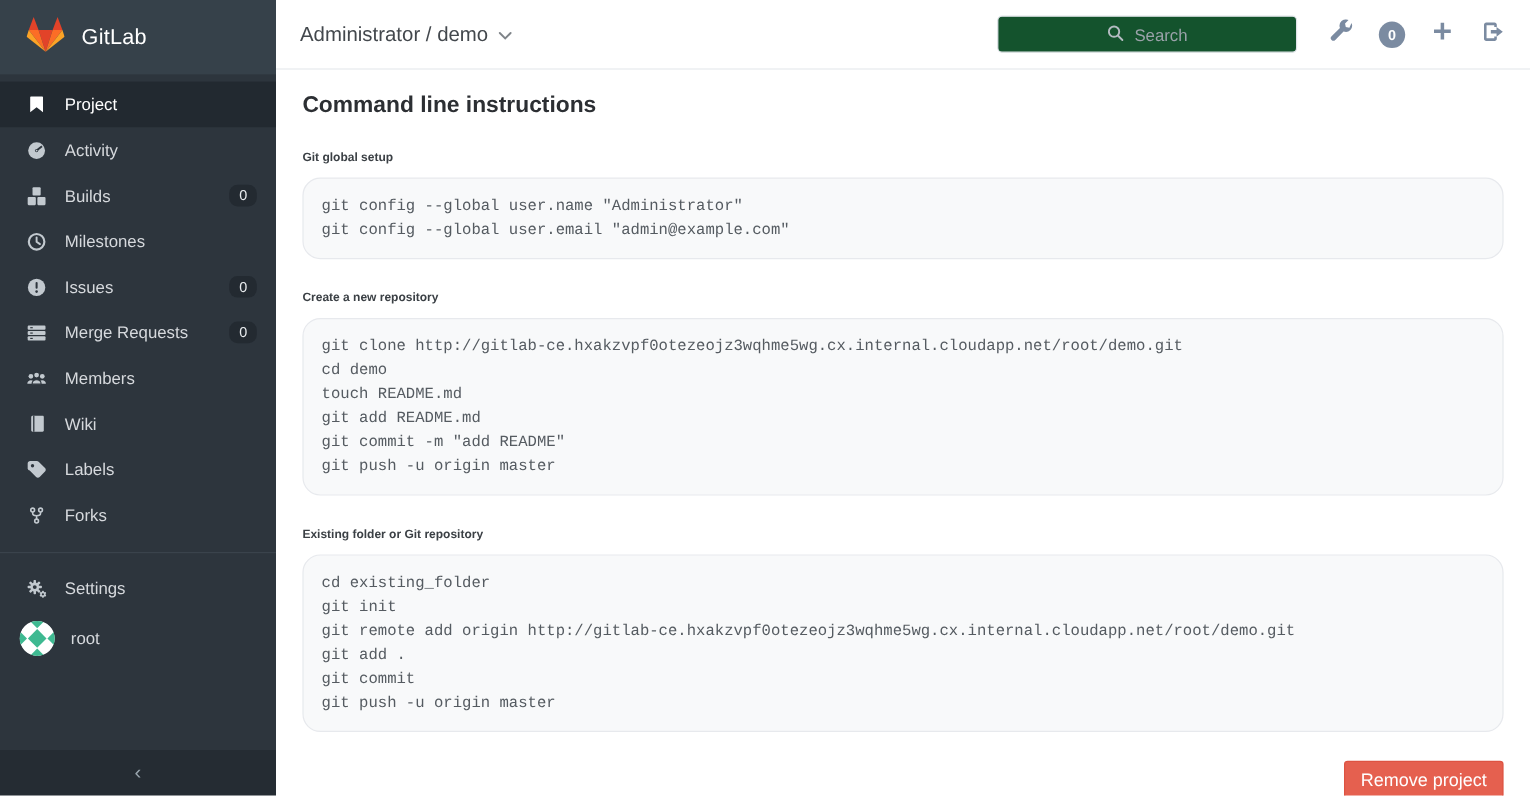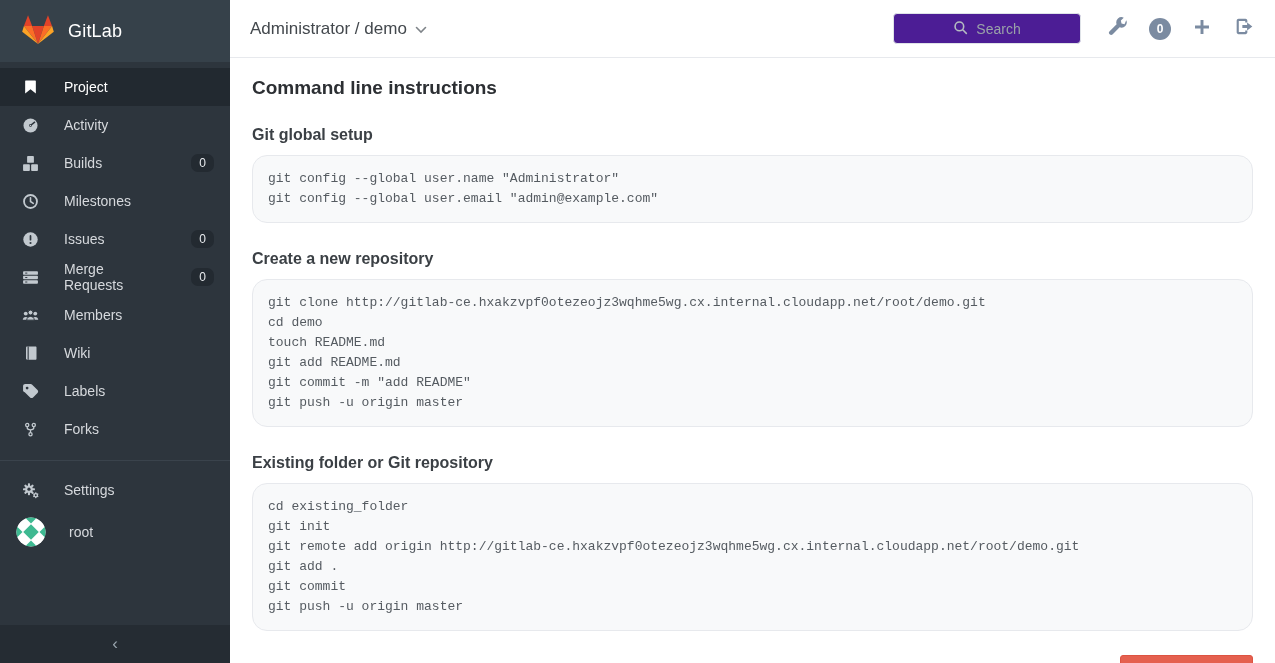--- a/index.html
+++ b/index.html
@@ -23,21 +23,21 @@
     display: flex; align-items: center; padding-left: 22px; gap: 14px;
   }
   .brand-name { color:#fff; font-size:18px; letter-spacing:.2px; }
   .dashboard-link {
     display:block; padding: 24px 0 24px 57px;
     font-size: 14px; color:#d6d9dd; cursor:pointer;
   }
   .nav { margin-top: 6px; }
   .nav-item {
     height: 38px; display:flex; align-items:center;
-    padding: 0 16px 0 22px; gap: 25px;
+    padding: 0 16px 0 22px; gap: 15px;
     font-size: 14px; color:#d6d9dd; cursor:pointer;
   }
   .nav-item .icn { width:17px; height:17px; display:flex; align-items:center; justify-content:center; }
   .nav-item svg { display:block; }
   .nav-item.active { background:#222930; color:#fff; }
   .nav-label { flex:1; }
   .badge {
     background:#232a31; color:#e8ebee; font-size:12px;
     padding: 2px 8px; border-radius: 7px; line-height: 14px;
   }
@@ -52,34 +52,34 @@
 
   
   .main { flex:1; display:flex; flex-direction:column; }
   .topbar {
     height:58px; min-height:58px; border-bottom:1px solid #e7e9ed;
     display:flex; align-items:center; padding:0 20px;
   }
   .breadcrumb { font-size:17px; color:#43484d; display:flex; align-items:center; gap:8px; cursor:pointer; }
   .topbar-right { margin-left:auto; display:flex; align-items:center; gap:20px; }
   .search-box {
-    width:188px; height:31px; background:#4c1d95; border:1px solid #dfe3e8;
+    width:250px; height:31px; background:#14532d; border:1px solid #dfe3e8;
     border-radius:4px; display:flex; align-items:center; justify-content:center;
     gap:8px; color:#9aa2a9; font-size:14px; cursor:text; margin-right:6px;
   }
   .icon-btn { width:22px; height:22px; display:flex; align-items:center; justify-content:center; cursor:pointer; }
   .todo-badge {
     width:22px; height:22px; border-radius:50%; background:#7b8ba1;
     color:#fff; font-size:12px; font-weight:bold;
     display:flex; align-items:center; justify-content:center; cursor:pointer;
   }
 
   .content { padding: 0 22px; flex:1; }
   .page-title { font-size:19px; font-weight:bold; color:#2c2f33; margin:19px 0 4px; }
-  .section-heading { font-size:16px; font-weight:bold; color:#3b4045; margin:27px 0 11px; }
+  .section-heading { font-size:10px; font-weight:bold; color:#3b4045; margin:27px 0 11px; }
   .code-block {
     background:#f8f9fa; border:1px solid #e7e9ed; border-radius:15px;
     padding:13px 15px; font-family:"Liberation Mono","DejaVu Sans Mono",monospace;
     font-size:13px; line-height:20px; color:#555b61; white-space:pre; overflow:hidden;
   }
   .footer-row { display:flex; justify-content:flex-end; margin-top:24px; }
   .danger-btn {
     background:#e5604f; border:1px solid #dd5342; color:#fff;
     font-size:15px; padding:7px 13px; border-radius:3px; cursor:pointer;
     font-family:inherit;

